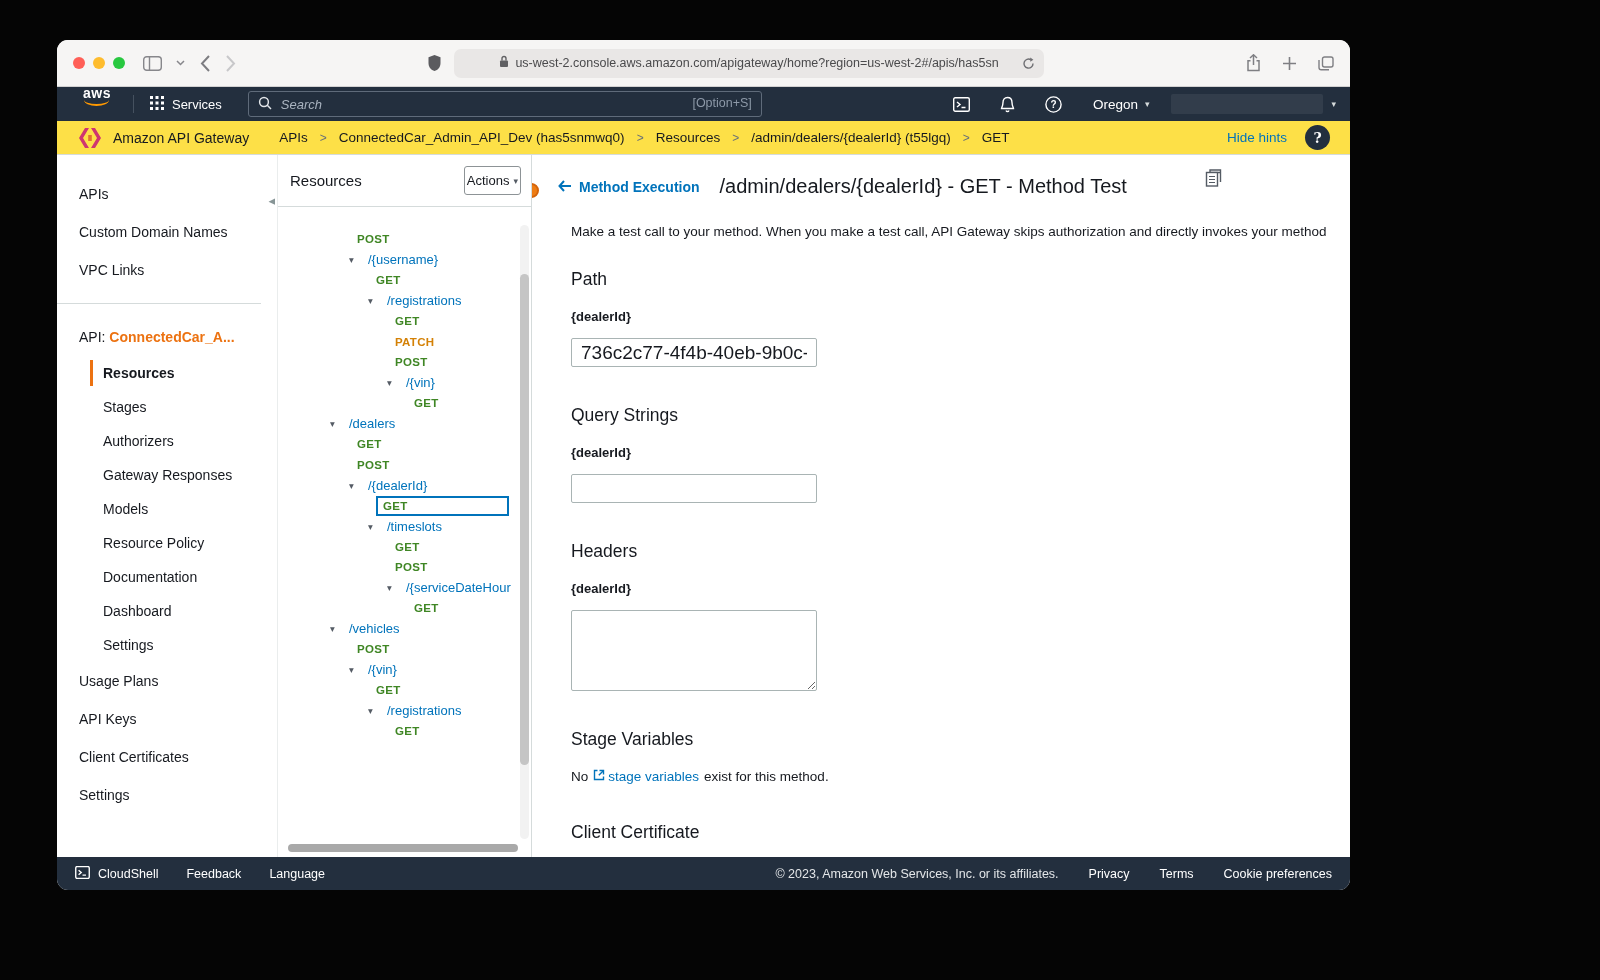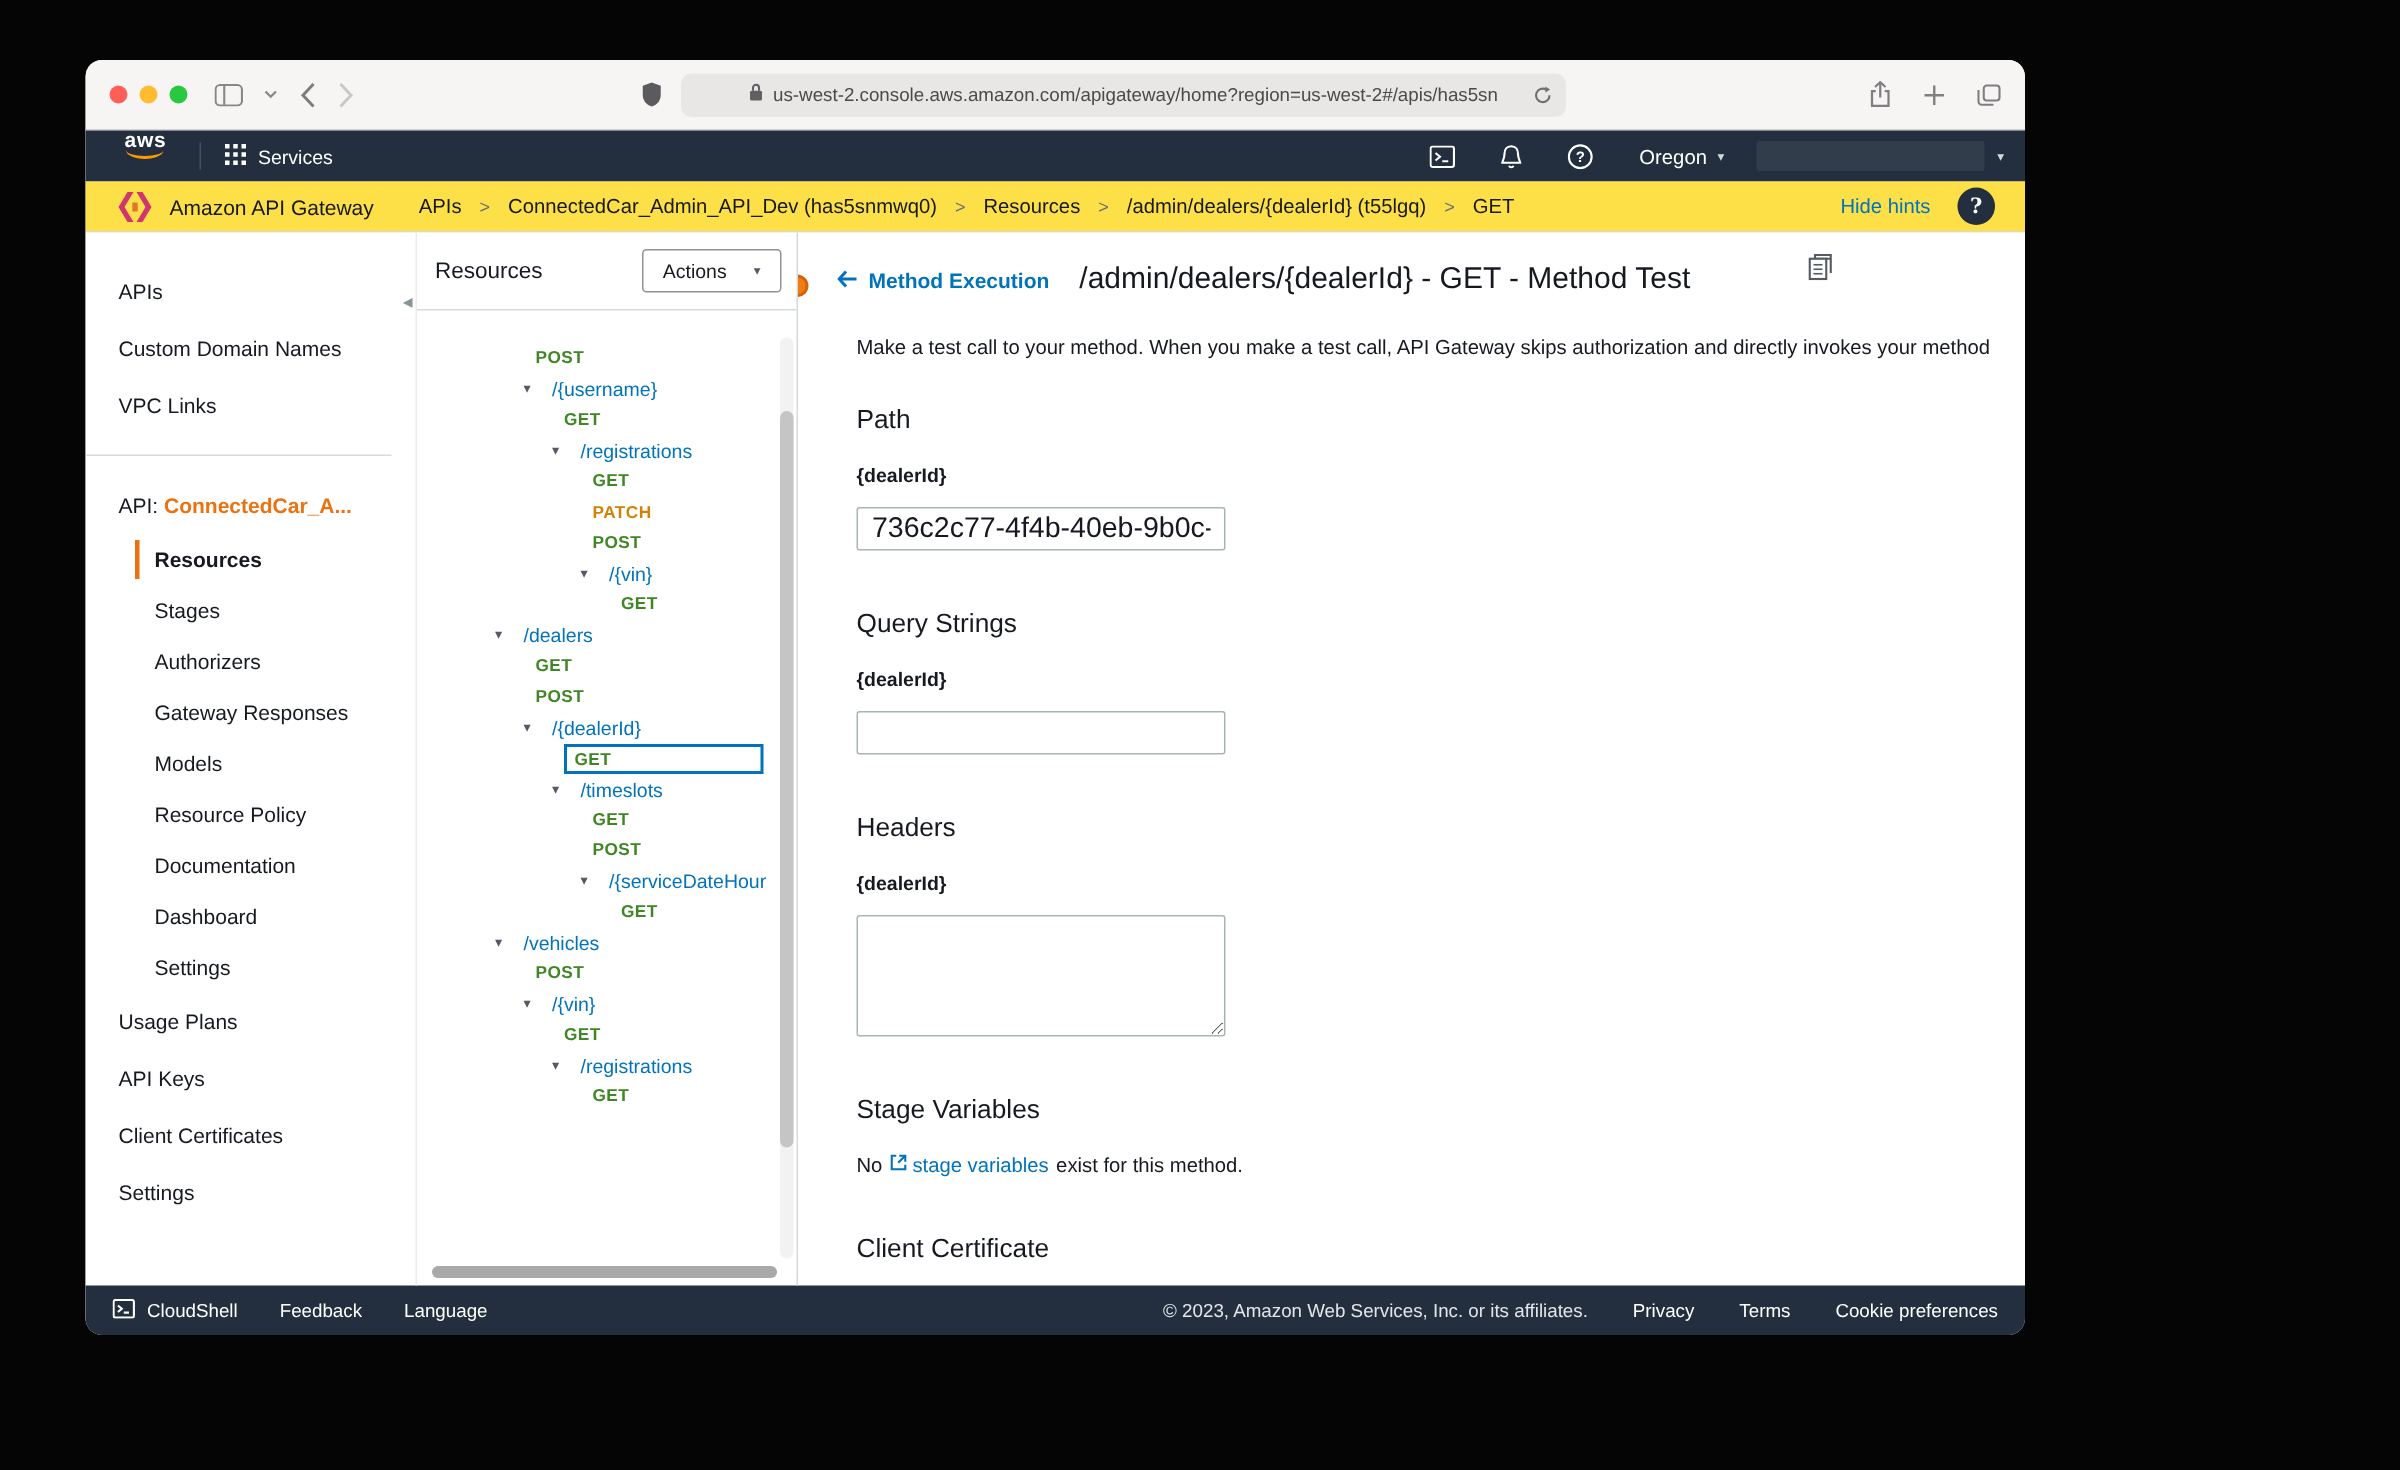--- a/index.html
+++ b/index.html
@@ -80,22 +80,22 @@
   .side-sub.active::before { content:""; position:absolute; left:33px; top:4px; bottom:4px;
                              width:3px; background:#ec7211; }
   .collapse-tab { position:absolute; right:2px; top:38px; color:#879596; font-size:13px; }
 
   
   .treepanel { width:254px; flex:none; border-right:1px solid #d5dbdb; display:flex;
                flex-direction:column; position:relative; }
   .tree-head { display:flex; align-items:center; justify-content:space-between;
                padding:11px 10px 11px 12px; border-bottom:1px solid #d5dbdb; flex:none; }
   .tree-title { font-size:15px; color:#16191f; }
-  .actions-btn { display:flex; align-items:center; gap:18px; background:#fff;
-                 border:1px solid #8d9396; border-radius:3px; padding:6px 13px;
+  .actions-btn { display:flex; align-items:center; gap:4px; background:#fff;
+                 border:1px solid #8d9396; border-radius:3px; padding:6px 2px;
                  font-size:13px; color:#16191f; font-family:inherit; }
   .actions-btn .caret { font-size:9px; color:#545b64; }
   .tree-body { flex:1; position:relative; padding-top:22px; overflow:hidden; }
   .tree-row { height:20.5px; display:flex; align-items:center; font-size:13px; white-space:nowrap; }
   .tree-caret { width:19px; font-size:9.5px; color:#545b64; flex:none; }
   .tree-res { color:#0073bb; }
   .tree-method { font-size:11.5px; font-weight:bold; letter-spacing:.3px; }
   .selbox { border:2px solid #0073bb; padding:0 5px 1px 5px; margin-right:22px; flex:1; }
   .vscroll { position:absolute; right:2px; top:70px; bottom:18px; width:9px;
              background:#f2f2f2; border-radius:5px; }
@@ -227,20 +227,30 @@
             <rect x="0" y="5.5" width="3" height="3"></rect>
             <rect x="5.5" y="5.5" width="3" height="3"></rect>
             <rect x="11" y="5.5" width="3" height="3"></rect>
             <rect x="0" y="11" width="3" height="3"></rect>
             <rect x="5.5" y="11" width="3" height="3"></rect>
             <rect x="11" y="11" width="3" height="3"></rect>
           </svg>
       </span>
       <span data-interactable="false">Services</span>
     </div>
+    <div class="search-box" data-interactable="false">
+      <span class="mag" data-interactable="false">
+        <svg width="14" height="14" viewBox="0 0 14 14">
+            <circle cx="6" cy="6" r="4.4" stroke="#e2e5e9" stroke-width="1.5" fill="none"></circle>
+            <line x1="9.3" y1="9.3" x2="13" y2="13" stroke="#e2e5e9" stroke-width="1.5"></line>
+          </svg>
+      </span>
+      <input data-interactable="true" placeholder="Search" style="">
+      <span class="shortcut" data-interactable="false">[Option+S]</span>
+    </div>
     <div class="nav-right" data-interactable="false">
       <span class="nav-icon" data-interactable="true">
         <svg width="17" height="15" viewBox="0 0 17 15">
             <rect x="0.7" y="0.7" width="15.6" height="13.6" rx="1.5" stroke="#fff" stroke-width="1.4" fill="none"></rect>
             <path d="M4 5 L7 7.5 L4 10" stroke="#fff" stroke-width="1.4" fill="none"></path>
             <line x1="8.5" y1="10.5" x2="12.5" y2="10.5" stroke="#fff" stroke-width="1.4"></line>
           </svg>
       </span>
       <span class="nav-icon" data-interactable="true">
         <svg width="15" height="17" viewBox="0 0 15 17">

